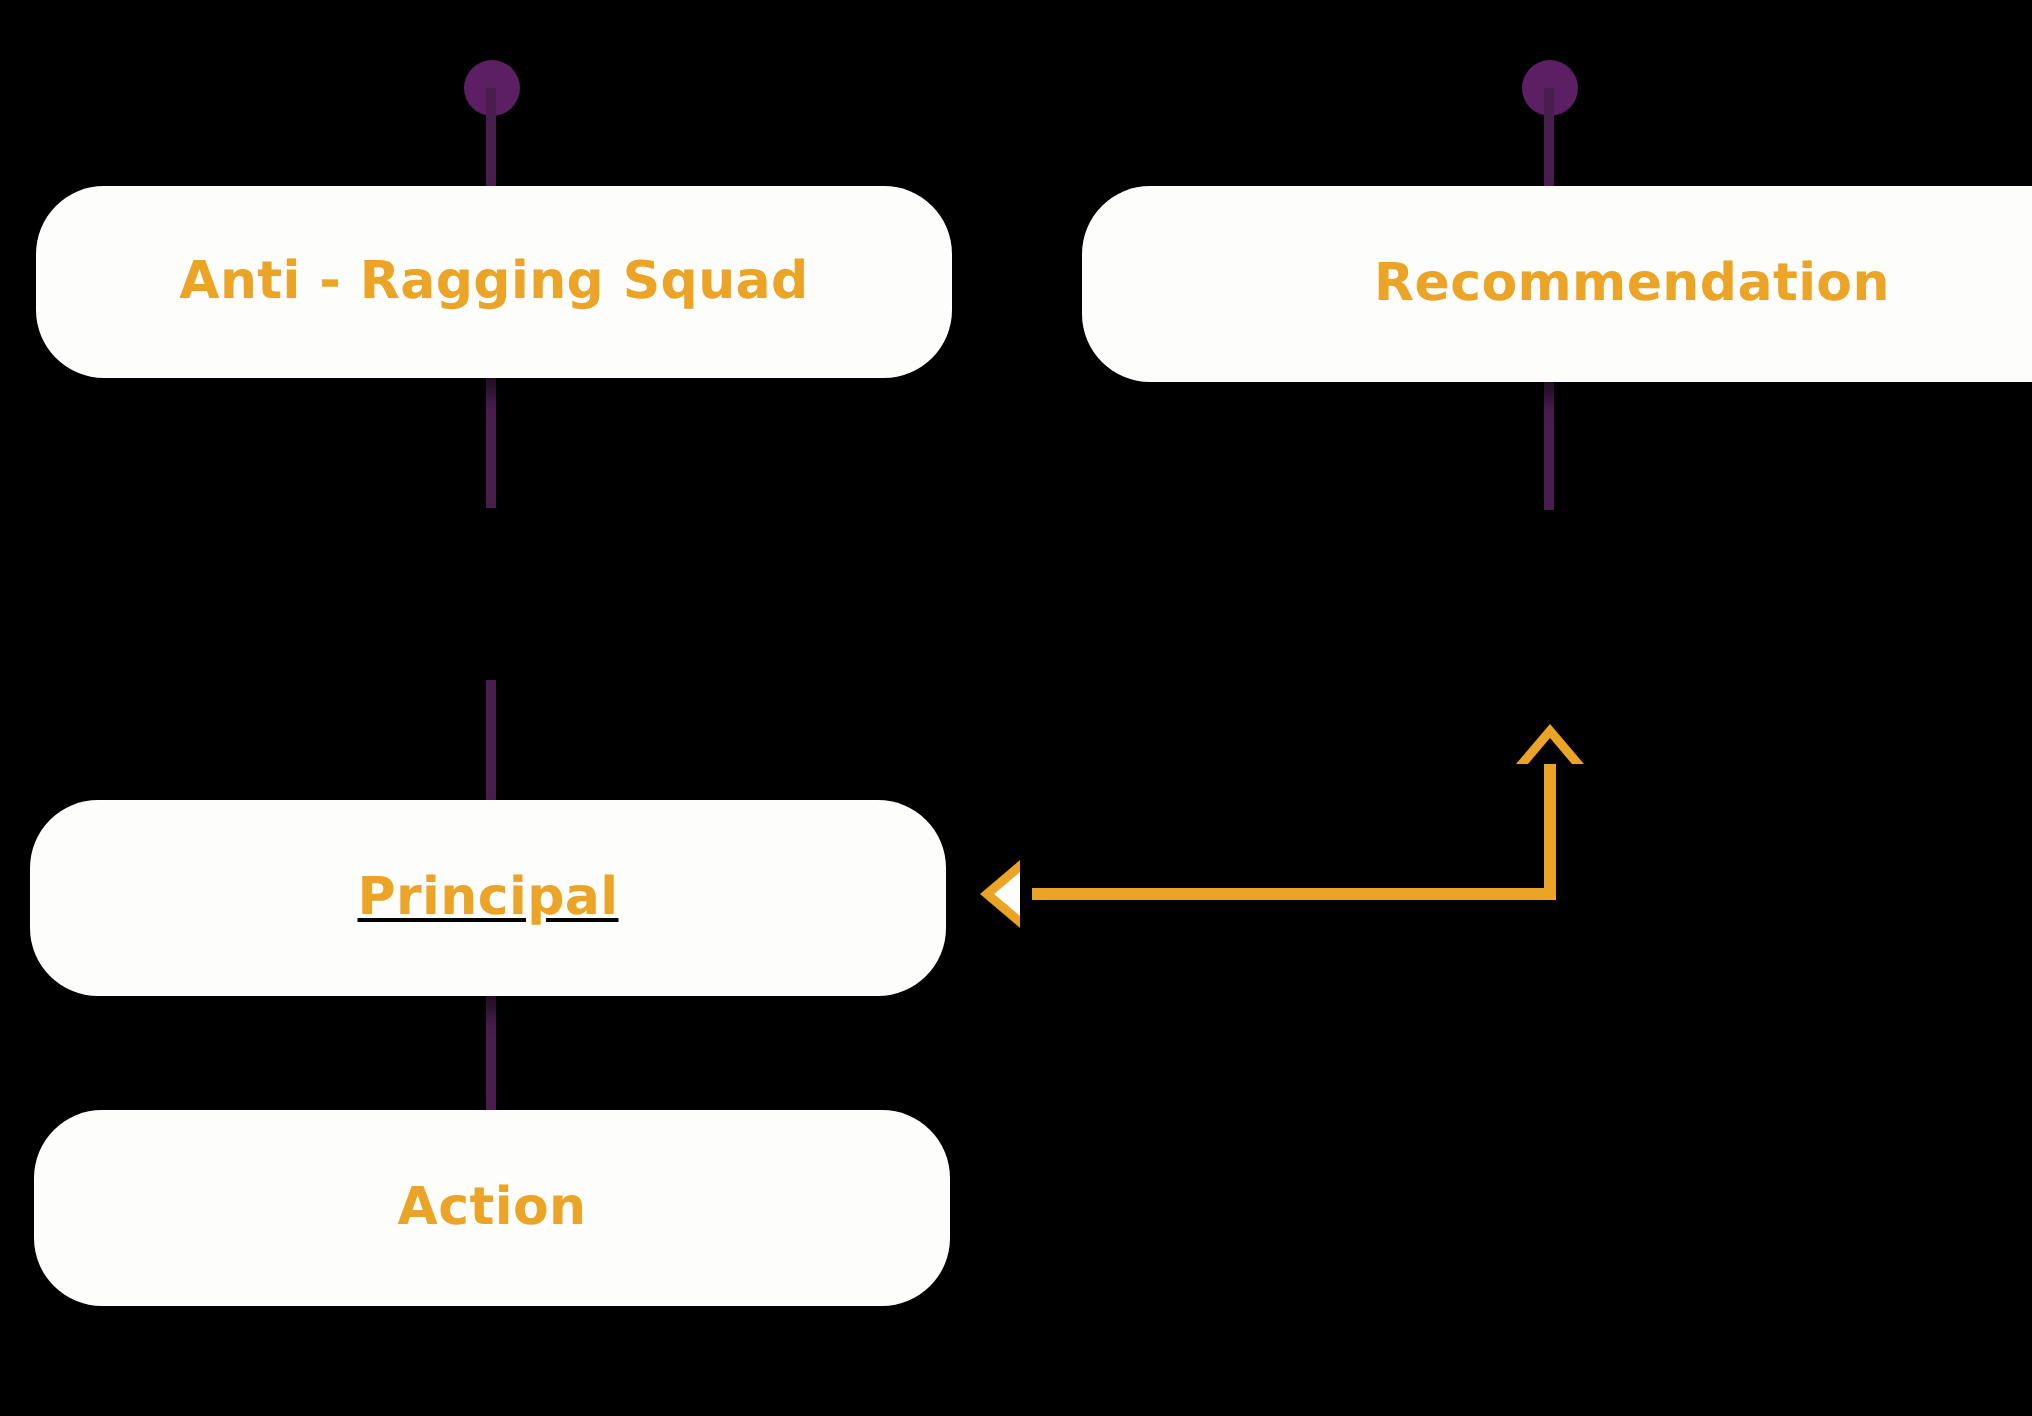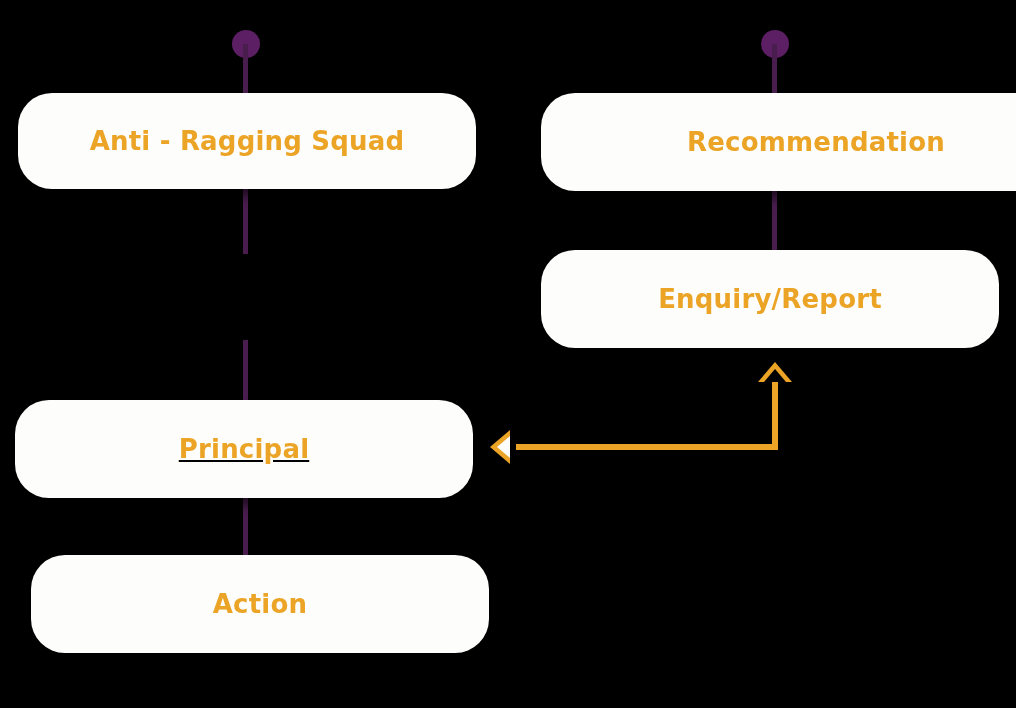--- a/index.html
+++ b/index.html
@@ -93,31 +93,28 @@
 
   <div class="node" style="left:18px; top:93px; width:458px; height:96px;">
     <span class="node-label">Anti - Ragging Squad</span>
   </div>
 
 
   <div class="node" style="left:15px; top:400px; width:458px; height:98px;text-decoration:underline;">
     <span class="node-label">Principal</span>
   </div>
 
-  <div class="node" style="left:31px; top:555px; width:458px; height:98px;">
+  <div class="node" style="left:17px; top:555px; width:458px; height:98px;">
     <span class="node-label">Action</span>
   </div>
 
   <div class="node" style="left:541px; top:93px; width:550px; height:98px;">
     <span class="node-label">Recommendation</span>
   </div>
 
-  <div class="node" style="left:541px; top:250px; width:458px; height:98px;">
-    <span class="node-label">Enquiry/Report</span>
-  </div>
 
   <div class="arrow-line" style="left:516px; top:444px; width:262px; height:6px;"></div>
   <div class="arrow-line" style="left:772px; top:382px; width:6px; height:66px;"></div>
 
   <div class="chevron chev-left" style="left:490px; top:430px;"></div>
   <div class="chevron chev-left-inner" style="left:497px; top:436px;"></div>
 
   <div class="chevron chev-up" style="left:758px; top:362px;"></div>
   <div class="chevron chev-up-inner" style="left:764px; top:369px;"></div>
 

